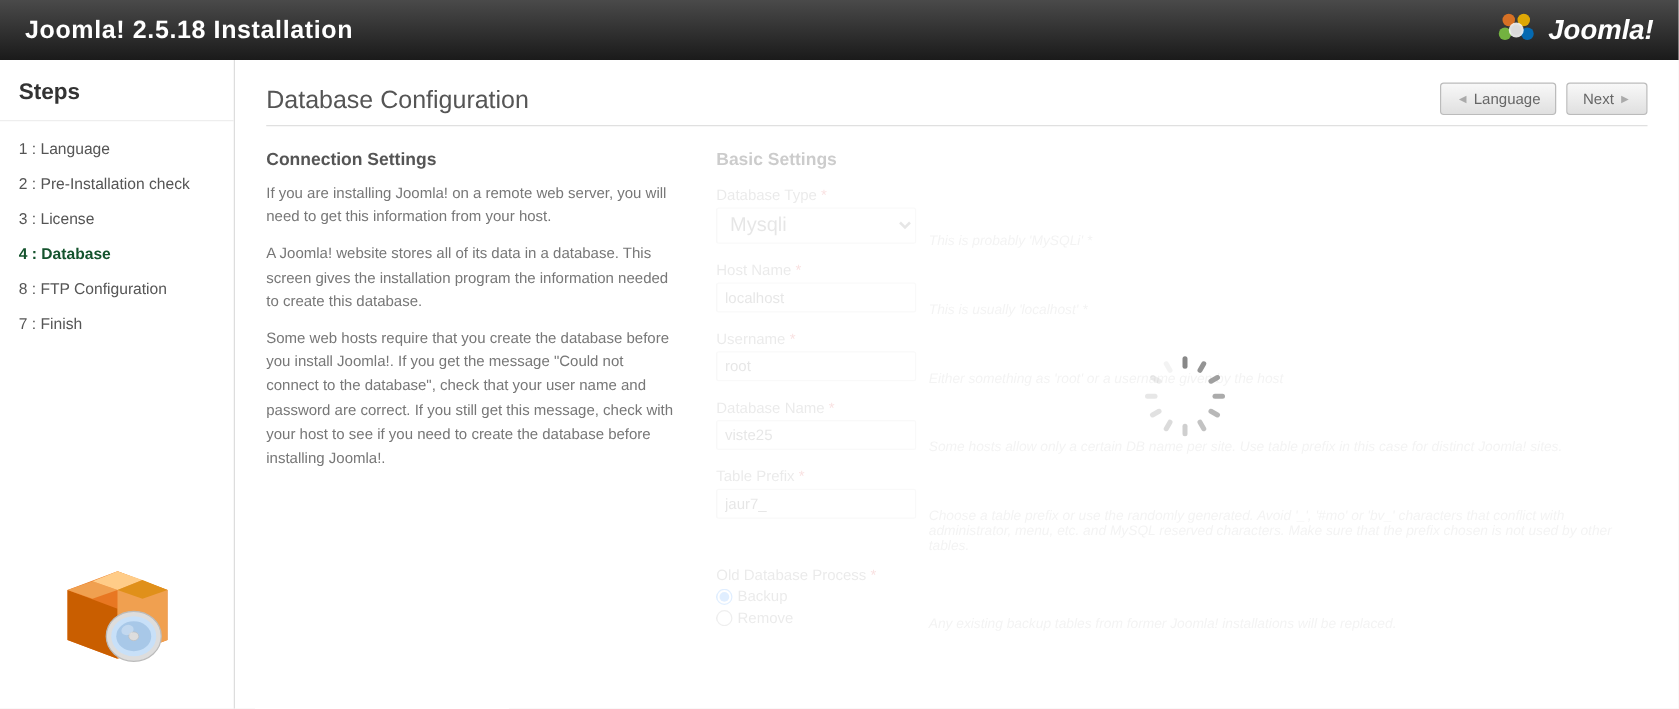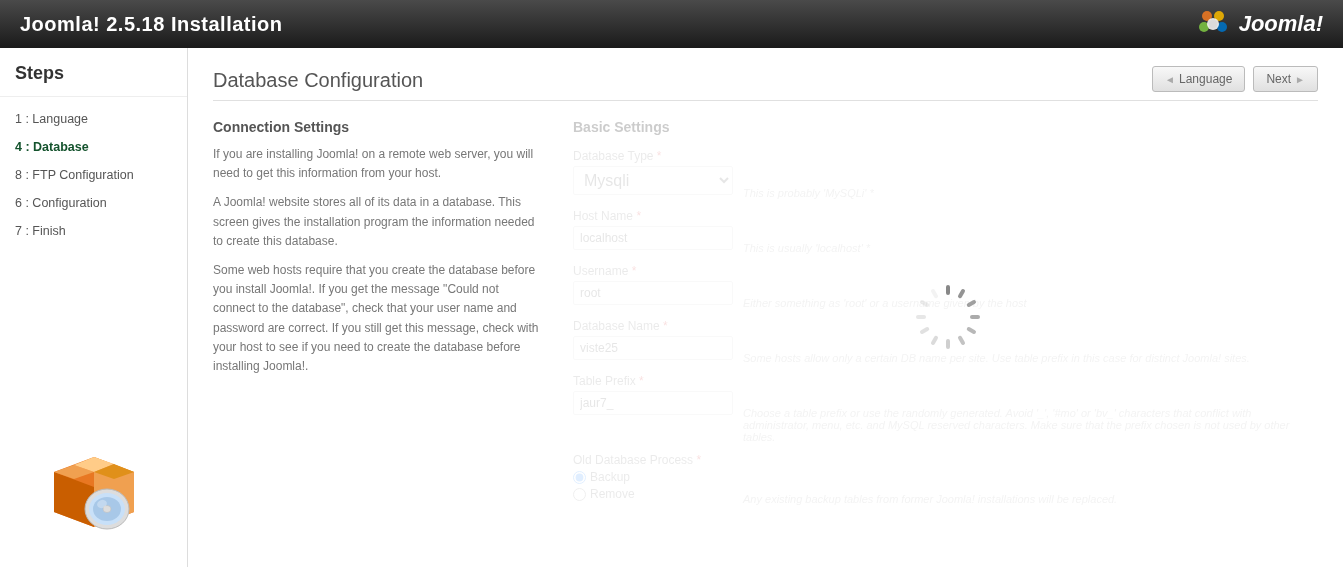--- a/index.html
+++ b/index.html
@@ -274,23 +274,24 @@
     </svg>
     <span class="joomla-logo-text">Joomla!</span>
   </div>
 </div>
 
 <div id="main-wrapper">
 
   <div id="sidebar">
     <div id="steps-title">Steps</div>
     <div class="step-item">1 : Language</div>
+    <div class="step-item">2 : Pre-Installation check</div>
+    <div class="step-item">3 : License</div>
     <div class="step-item active">4 : Database</div>
     <div class="step-item">8 : FTP Configuration</div>
-    <div class="step-item">6 : Configuration</div>
     <div class="step-item">7 : Finish</div>
 
     <div class="sidebar-image">
       <svg width="110" height="100" viewBox="0 0 110 100">
 
         <polygon points="15,35 55,20 95,35 95,75 55,90 15,75" fill="#e87722"></polygon>
         <polygon points="15,35 55,50 55,90 15,75" fill="#c95e00"></polygon>
         <polygon points="55,20 95,35 95,75 55,90 55,50" fill="#f0a050"></polygon>
 
         <polygon points="15,35 35,28 55,35 35,42" fill="#f0a050"></polygon>

